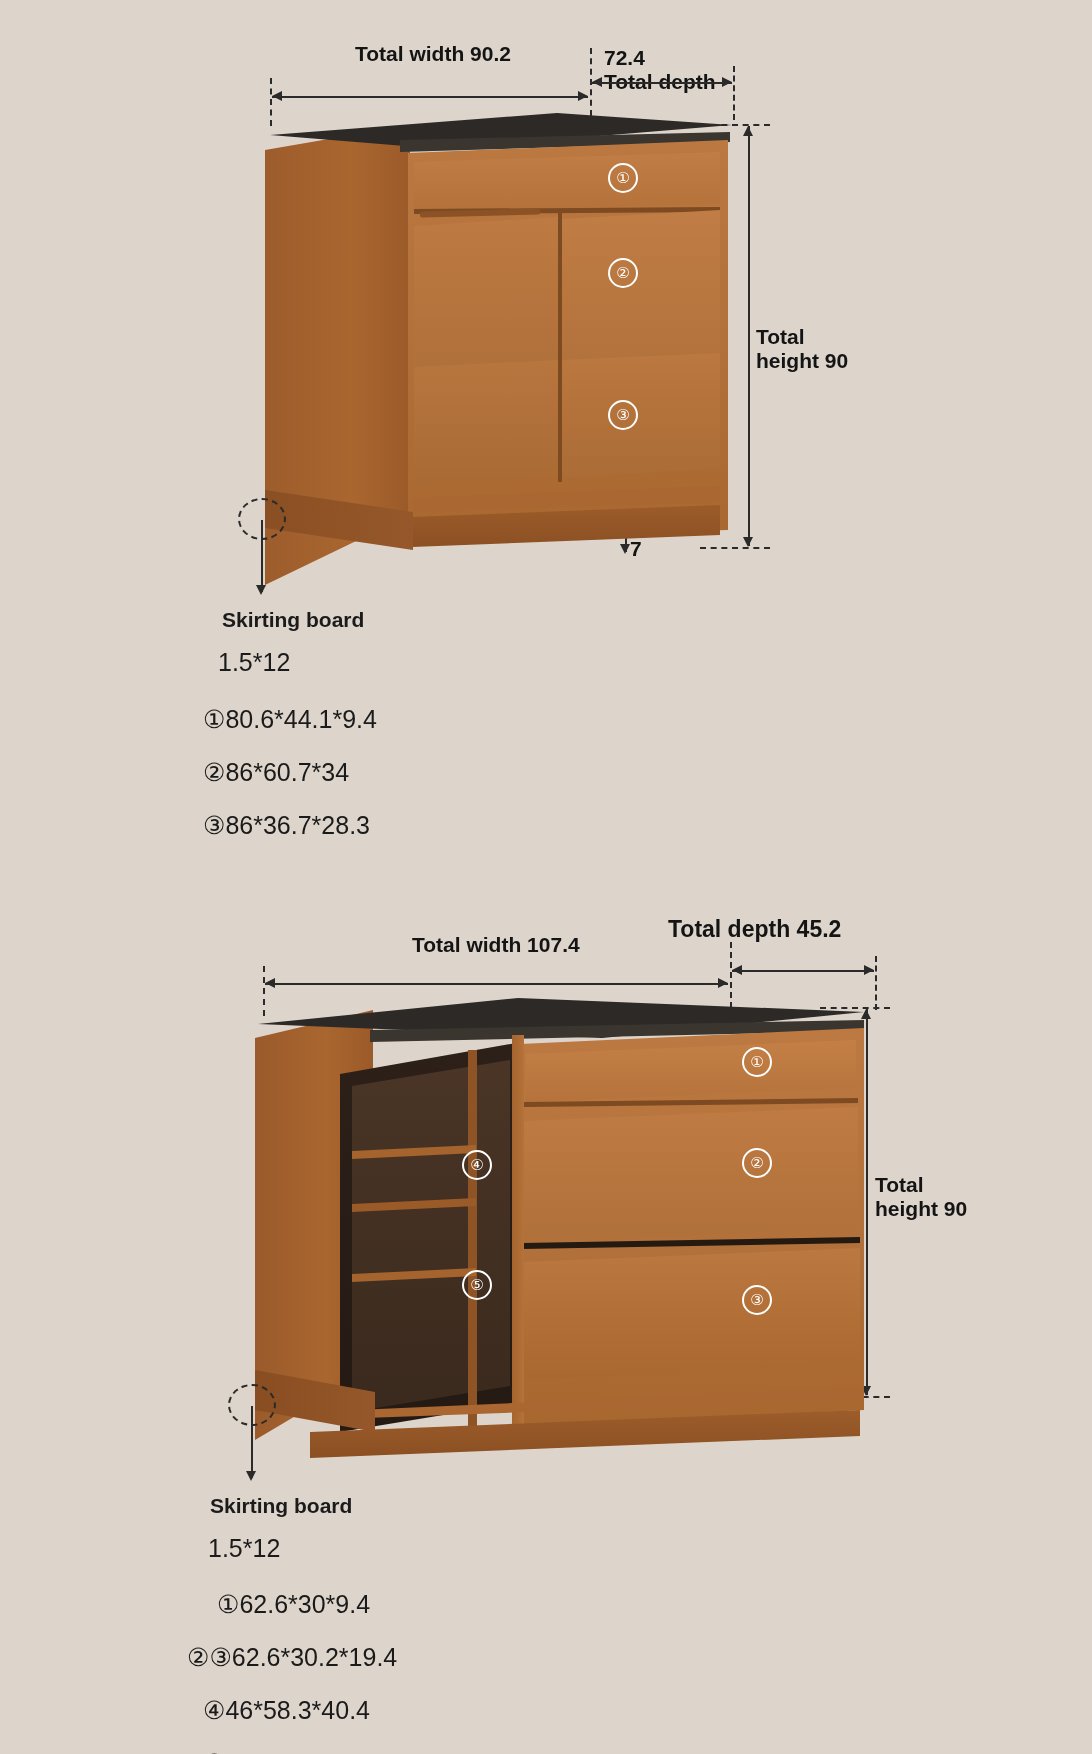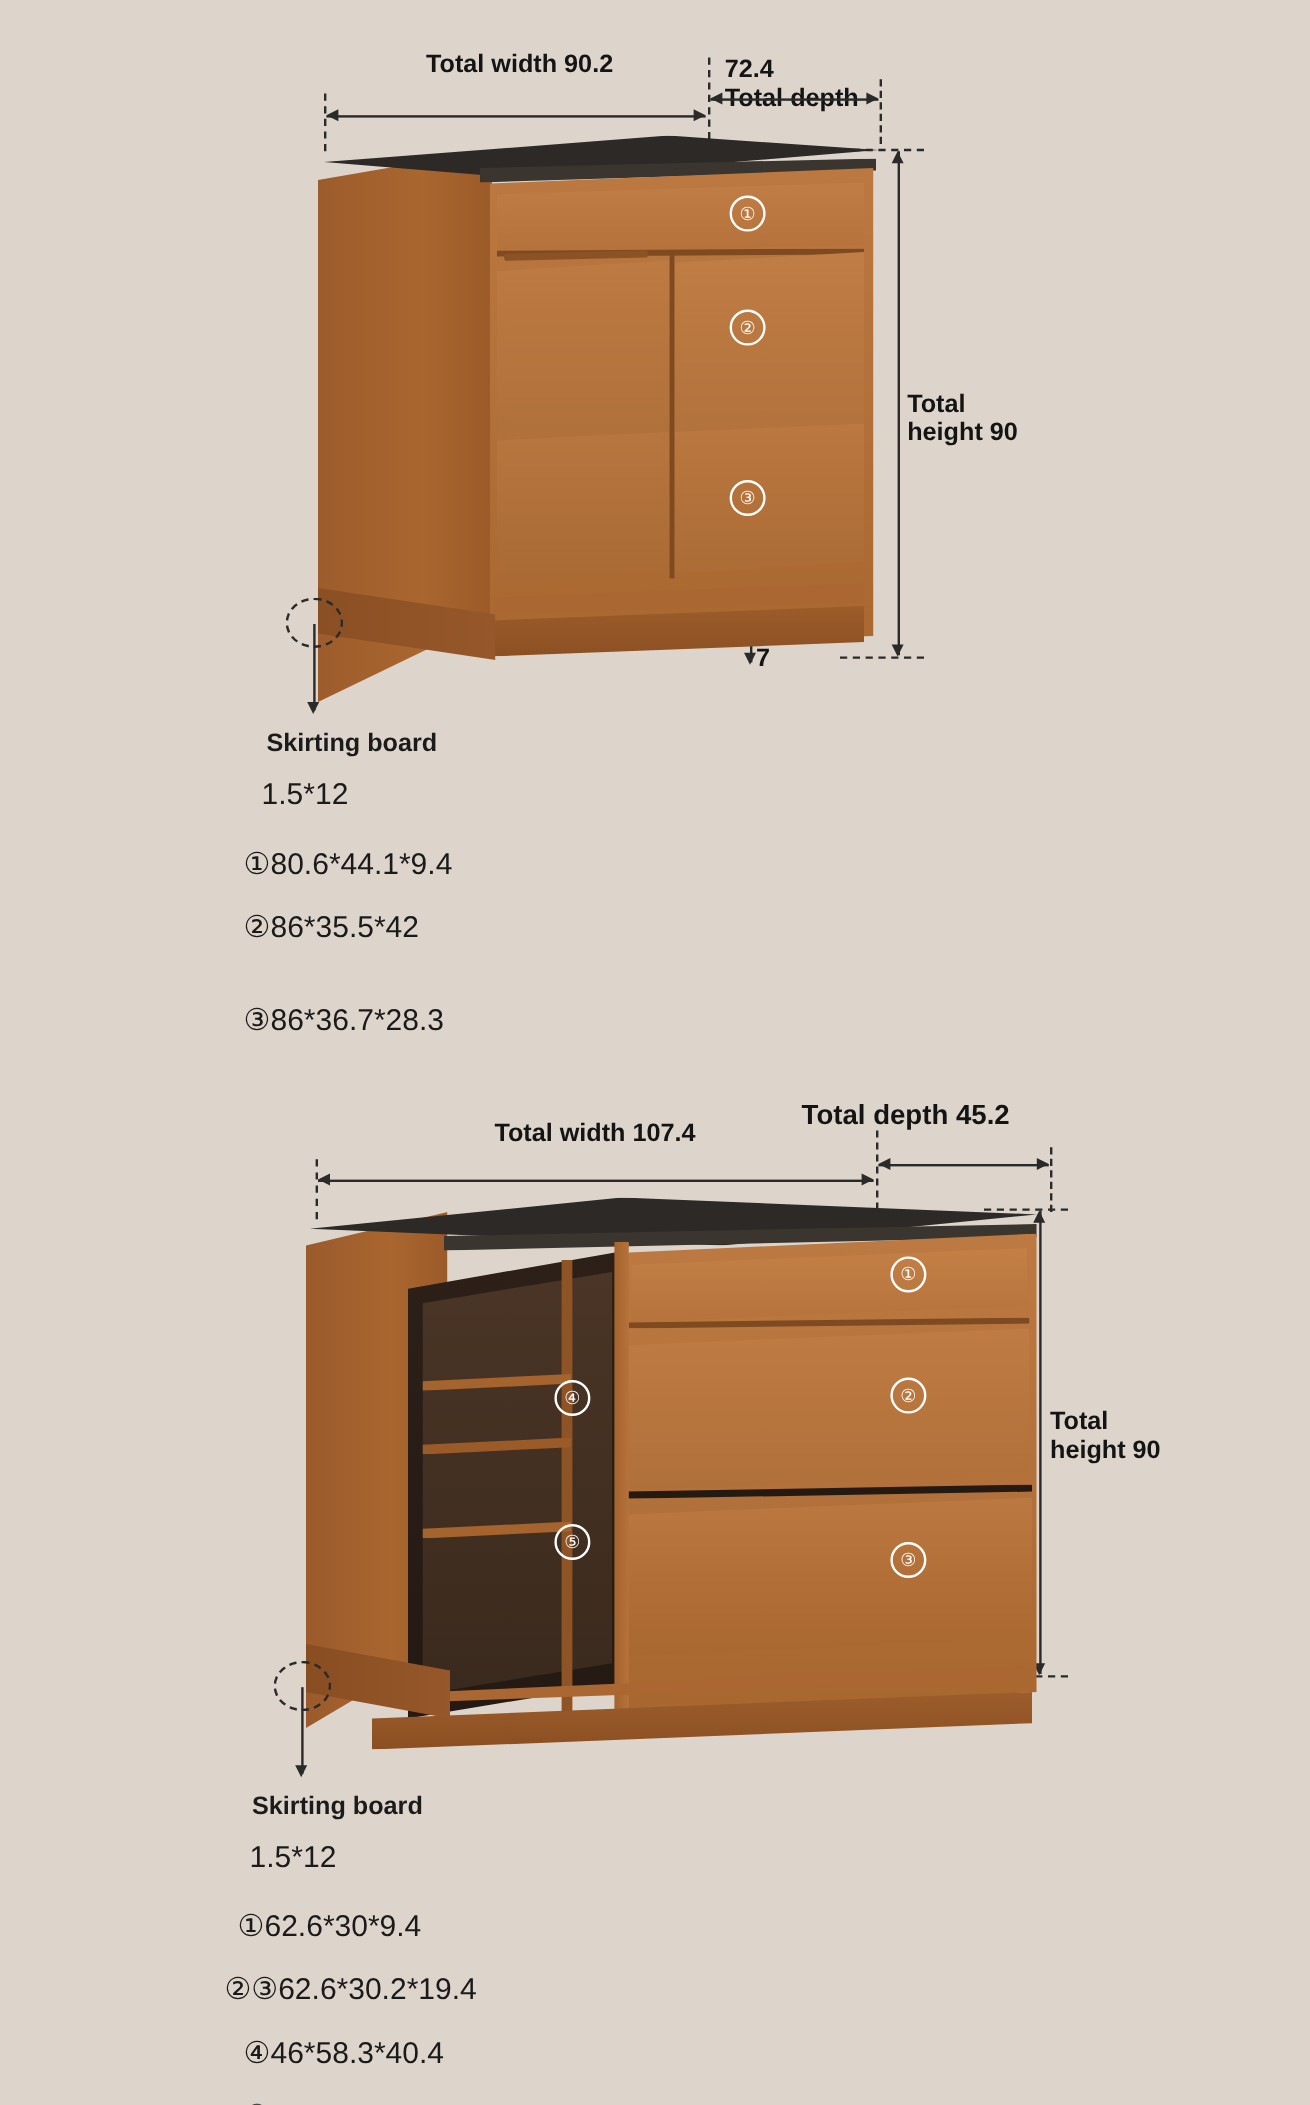--- a/index.html
+++ b/index.html
@@ -198,22 +198,22 @@
   <div class="callout" style="left:608px; top:400px;">③</div>
 
   <div class="skirt-ellipse" style="left:238px; top:498px; width:44px; height:38px;"></div>
   <div class="vline" style="left:261px; top:520px; height:72px;"></div>
   <div class="arrow arrow-d" style="left:256px; top:585px;"></div>
 
   <div class="skirt-title" style="left:222px; top:608px;">Skirting board</div>
   <div class="skirt-val" style="left:218px; top:648px;">1.5*12</div>
 
   <div class="spec-line" style="left:203px; top:705px;">①80.6*44.1*9.4</div>
-  <div class="spec-line" style="left:203px; top:758px;">②86*35.5*42</div>
-  <div class="spec-line" style="left:203px; top:811px;margin-top:24px;">③86*36.7*28.3</div>
+  <div class="spec-line" style="left:203px; top:758px;">②86*60.7*34</div>
+  <div class="spec-line" style="left:203px; top:811px;">③86*36.7*28.3</div>
 </div>
 
 <div class="diagram" id="diagram-bottom">
 
   <div class="dim-label" style="left:412px; top:63px;">Total width 107.4</div>
   <div class="dim-label big" style="left:668px; top:46px;">Total depth 45.2</div>
   <div class="dim-label" style="left:875px; top:303px;">Total</div>
   <div class="dim-label" style="left:875px; top:327px;">height 90</div>
   <div class="dim-label" style="left:754px; top:518px;">7</div>
 
@@ -307,17 +307,17 @@
   <div class="callout" style="left:462px; top:280px;">④</div>
   <div class="callout" style="left:462px; top:400px;">⑤</div>
 
   <div class="skirt-ellipse" style="left:228px; top:514px; width:44px; height:38px;"></div>
   <div class="vline" style="left:251px; top:536px; height:72px;"></div>
   <div class="arrow arrow-d" style="left:246px; top:601px;"></div>
 
   <div class="skirt-title" style="left:210px; top:624px;">Skirting board</div>
   <div class="skirt-val" style="left:208px; top:664px;">1.5*12</div>
 
-  <div class="spec-line" style="left:198px; top:720px;text-align:right;">①62.6*30*9.4</div>
+  <div class="spec-line" style="left:217px; top:720px;text-align:right;">①62.6*30*9.4</div>
   <div class="spec-line" style="left:187px; top:773px;">②③62.6*30.2*19.4</div>
   <div class="spec-line" style="left:203px; top:826px;">④46*58.3*40.4</div>
   <div class="spec-line" style="left:203px; top:879px;">⑤46*36.2*37.4</div>
 </div>
 
 </body></html>

